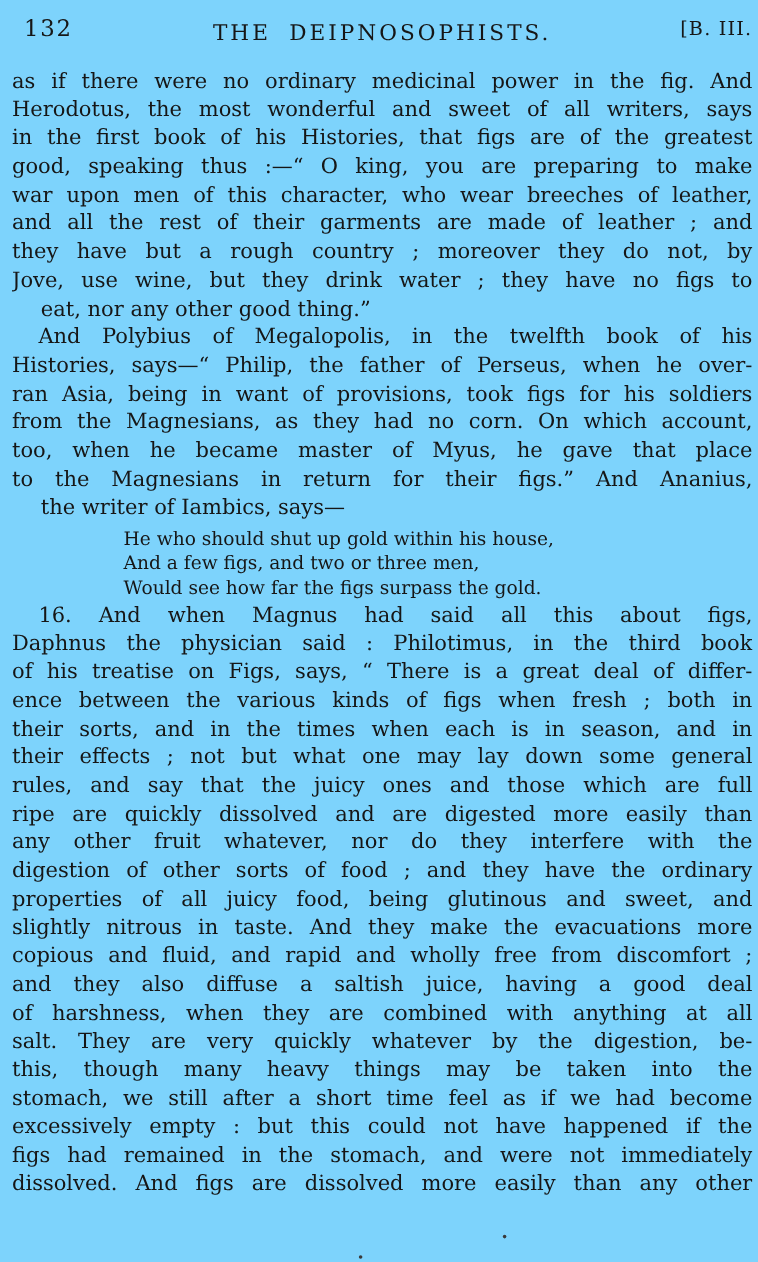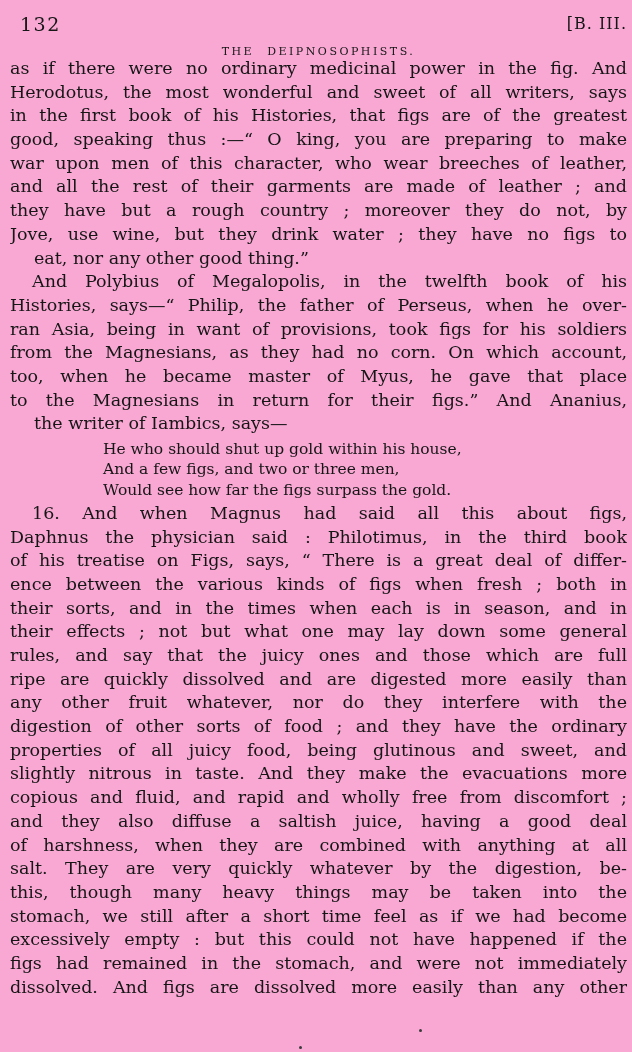--- a/index.html
+++ b/index.html
@@ -1,20 +1,20 @@
 <!DOCTYPE html>
 <html><head>
 <meta charset="utf-8">
 <style>
   html, body { margin: 0; padding: 0; background: #ffffff; }
   .page {
     position: relative;
     width: 632px;
     height: 1052px;
-    background: #f9a8d4;
+    background: #7dd3fc;
     font-family: "DejaVu Serif", "Liberation Serif", serif;
     color: #161616;
     overflow: hidden;
   }
   .header {
     position: absolute;
     top: 13px;
     left: 10px;
     right: 5px;
     height: 24px;
@@ -25,24 +25,23 @@
     top: 0;
     font-size: 19px;
     letter-spacing: 1.5px;
   }
   .running-title {
     position: absolute;
     left: 0;
     right: 0;
     top: 4px;
     text-align: center;
-    font-size: 11px;
+    font-size: 18px;
     letter-spacing: 2.5px;
     word-spacing: 7px;
-    margin-top: 28px;
   }
   .book-ref {
     position: absolute;
     right: 0;
     top: 1px;
     font-size: 16px;
     letter-spacing: 1px;
   }
   .text {
     position: absolute;

